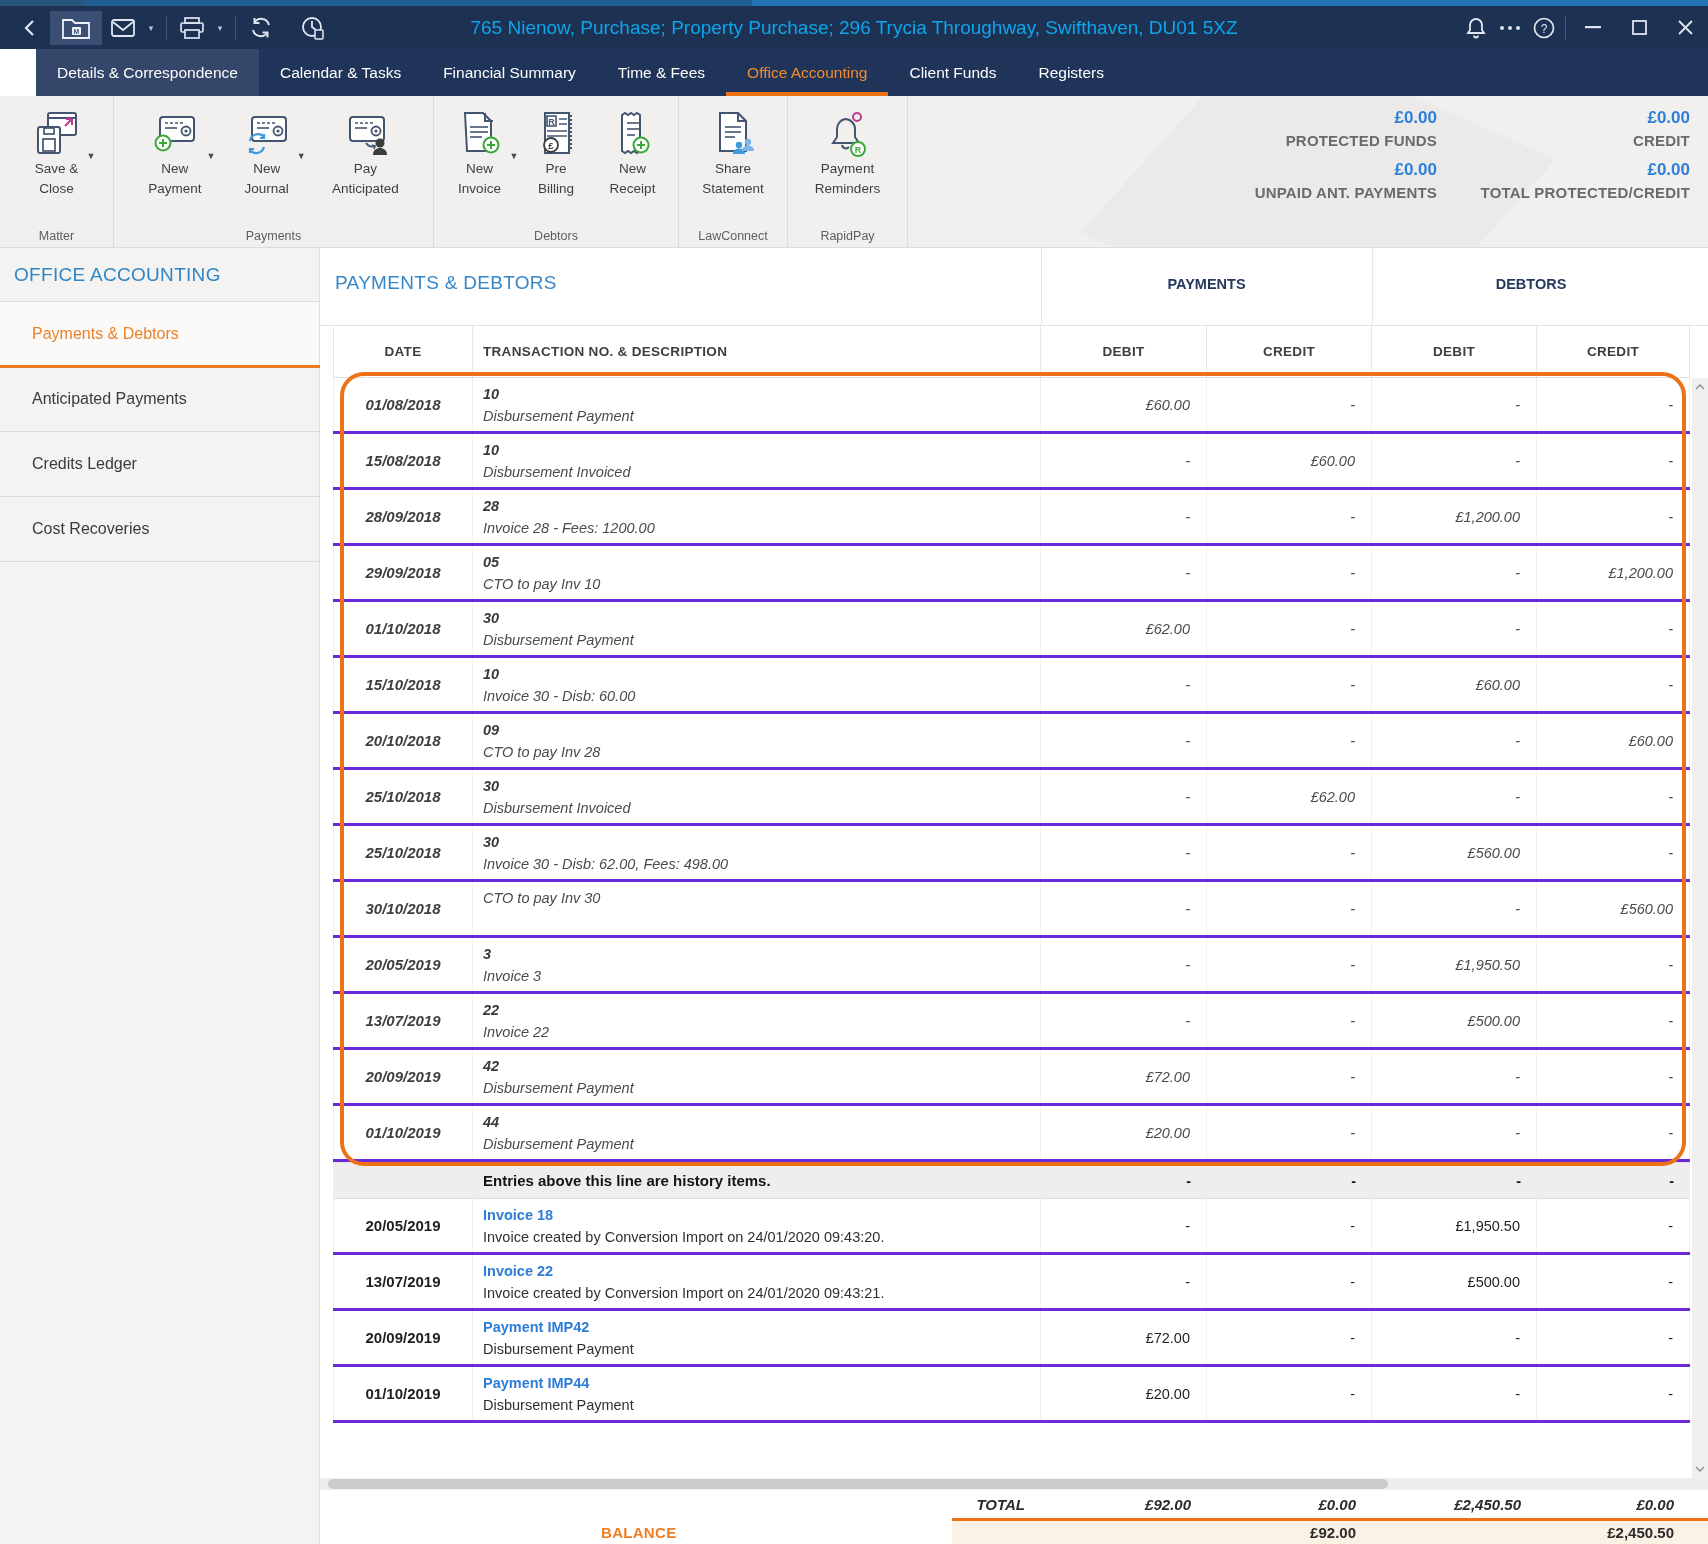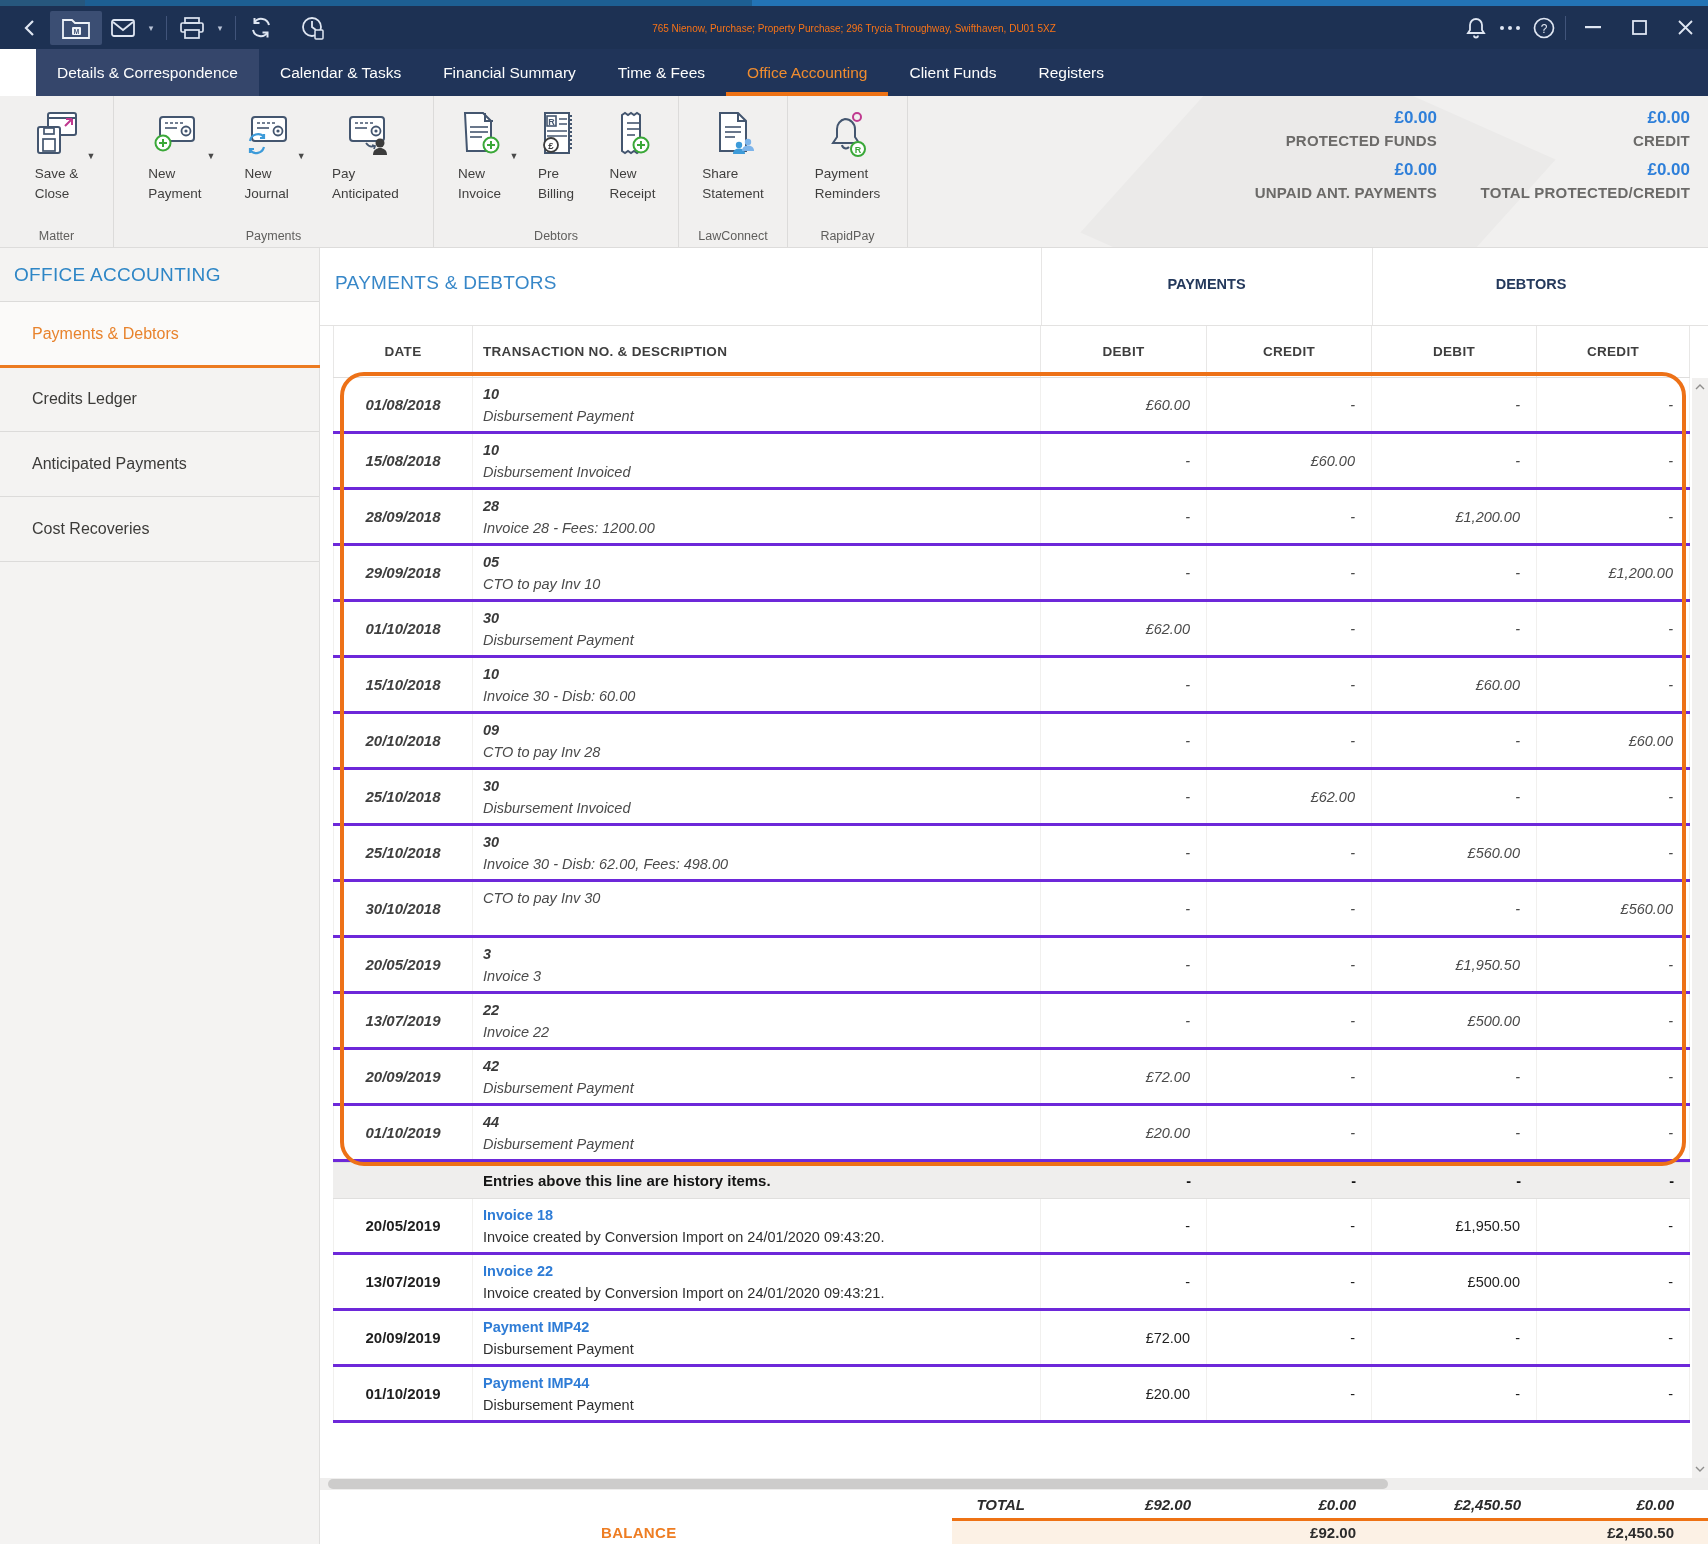--- a/index.html
+++ b/index.html
@@ -12,21 +12,21 @@
   .titlebar { position:absolute; top:6px; left:0; width:1708px; height:43px; background:#1d3153;
     display:flex; align-items:center; color:#e8edf6; }
   .tb-left { display:flex; align-items:center; gap:4px; padding-left:12px; z-index:2; }
   .tb-right { display:flex; align-items:center; margin-left:auto; z-index:2; }
   .tb-btn { width:34px; height:32px; display:flex; align-items:center; justify-content:center; cursor:default; }
   .tb-btn svg { display:block; }
   .folder-btn { background:#3b4e73; border-radius:2px; width:52px; height:34px; }
   .tb-caret { font-size:9px; color:#b9c3d6; width:14px; text-align:center; }
   .tb-sep { width:1px; height:24px; background:#41547a; margin:0 4px; }
   .tb-title { position:absolute; left:50%; top:50%; transform:translate(-50%,-50%);
-    font-size:10px; color:#f97316; white-space:nowrap; }
+    font-size:19px; color:#0ea5e9; white-space:nowrap; }
   .win-btn { width:46px; height:36px; display:flex; align-items:center; justify-content:center; }
 
   
   .tabbar { position:absolute; top:49px; left:0; width:1708px; height:47px; background:#203459;
     display:flex; align-items:stretch;margin-left:36px; }
   .tab { color:#fdfdfd; font-size:15.5px; display:flex; align-items:center; padding:0 21px;
     white-space:nowrap; position:relative; cursor:default; }
   .tab.highlighted { background:#35466b; }
   .tab.active { color:#ef8c2f; }
   .tab.active::after { content:""; position:absolute; left:0; right:0; bottom:0; height:4px; background:#ee7214; }
@@ -37,21 +37,21 @@
   .watermark { position:absolute; right:230px; top:-30px; width:320px; height:260px; background:#ebeae9;
     transform:rotate(24deg) skewX(-18deg); }
   .ribbon-groups { position:relative; display:flex; height:100%; }
   .rgroup { position:relative; border-right:1px solid #dcdbda; display:flex;
     justify-content:space-evenly; align-items:flex-start; }
   .rgroup-label { position:absolute; bottom:4px; left:0; width:100%; text-align:center;
     font-size:12.5px; color:#5f5e5c; }
   .rbtn { position:relative; margin-top:13px; display:flex; flex-direction:column; align-items:center;
     cursor:default; padding:0 6px; }
   .rbtn .icon { width:50px; height:50px; }
-  .rbtn .lbl { margin-top:5px; font-size:13.5px; color:#403f3e; text-align:left; line-height:1.5;
+  .rbtn .lbl { font-size:13.5px; color:#403f3e; text-align:center; line-height:1.5;
     white-space:pre-line; }
   .rbtn .drop { position:absolute; right:-8px; top:42px; font-size:9px; color:#4a4a4a; }
   .rib-sum { position:absolute; top:13px; text-align:right; line-height:1.0; }
   .rib-sum .val { font-size:17px; color:#2e7fd9; font-weight:600; }
   .rib-sum .cap { font-size:15px; color:#6b6a68; font-weight:bold; margin-top:7px; letter-spacing:.2px; }
   .rib-sum .pair + .pair { margin-top:13px; }
   .rib-sum-left { right:271px; }
   .rib-sum-right { right:18px; }
 
   
@@ -391,22 +391,22 @@
           <div class="val">£0.00</div>
                    <div class="cap">TOTAL PROTECTED/CREDIT</div>
         </div>
       </div>
   </section>
 
   <aside class="sidebar">
     <div class="sb-title">OFFICE ACCOUNTING</div>
     <div id="sidebar-items">
         <div class="sb-item active">Payments &amp; Debtors</div>
+        <div class="sb-item">Anticipated Payments</div>
         <div class="sb-item">Credits Ledger</div>
-        <div class="sb-item">Anticipated Payments</div>
         <div class="sb-item">Cost Recoveries</div>
       </div>
   </aside>
 
   <main class="main">
     <div class="band">
       <h1>PAYMENTS &amp; DEBTORS</h1>
       <div class="band-div" style="left:721px"></div>
       <div class="band-div" style="left:1052px"></div>
       <div class="grp grp-pay">PAYMENTS</div>

